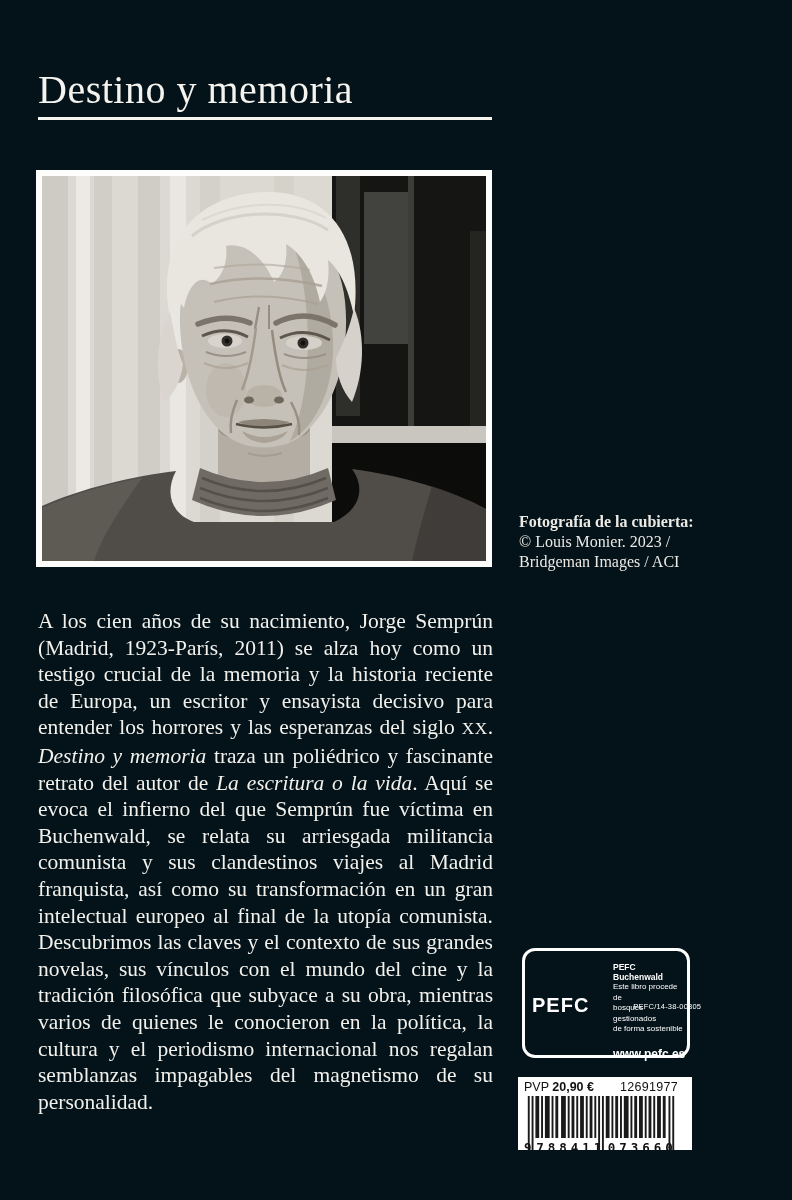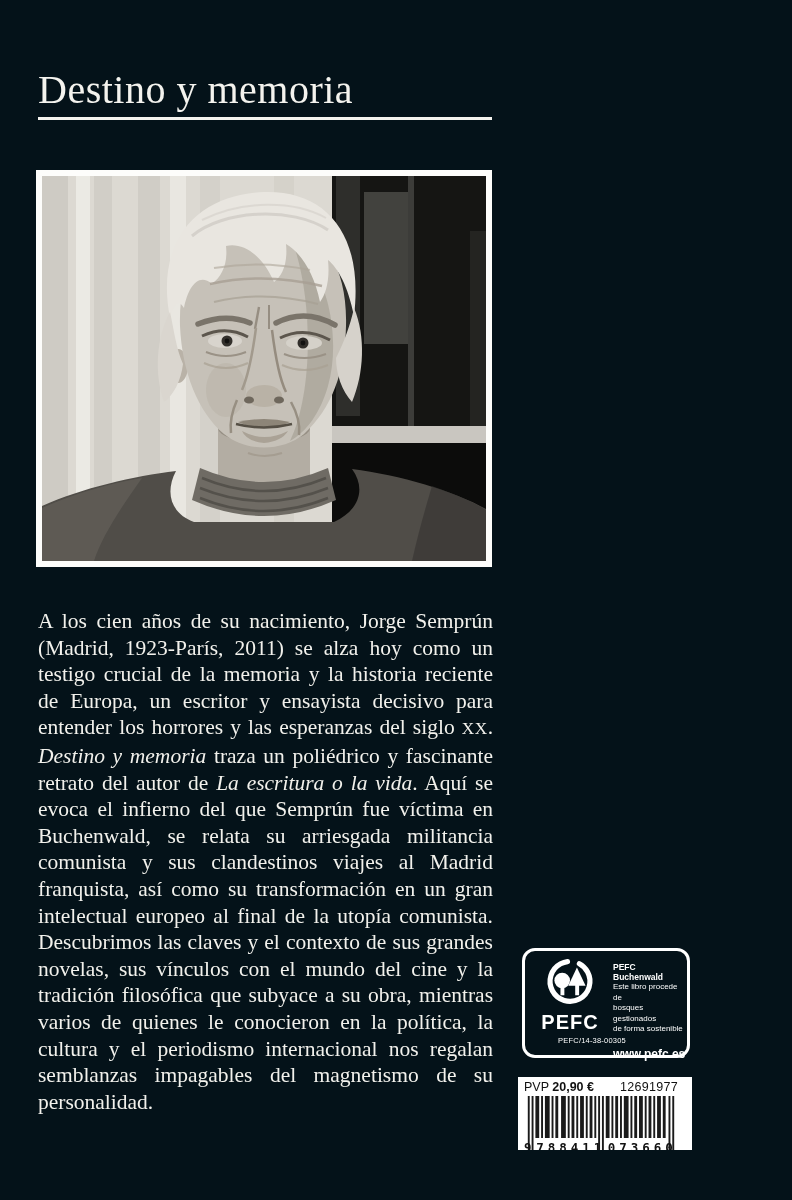--- a/index.html
+++ b/index.html
@@ -40,21 +40,21 @@
   .seg-i{font-style:italic;}
   .seg-sc{text-transform:uppercase;font-size:.8em;letter-spacing:.5px;}
   
   .pefc-box{
     position:absolute;left:522px;top:948px;width:168px;height:110px;
     border:3px solid #fff;border-radius:13px;box-sizing:border-box;
     display:flex;padding:7px 5px 5px 7px;gap:5px;
     font-family:"Liberation Sans","DejaVu Sans",sans-serif;color:#fff;
     background:transparent;
   }
-  .pefc-left{width:76px;display:flex;flex-direction:column;align-items:center;}
+  .pefc-left{width:76px;display:flex;flex-direction:row;align-items:center;}
   .pefc-left svg{width:52px;height:52px;}
   .pefc-word{font-size:20px;font-weight:700;letter-spacing:1px;line-height:1;margin-top:2px;}
   .pefc-license{font-size:7.5px;letter-spacing:.2px;margin-top:4px;white-space:nowrap;padding-left:44px;}
   .pefc-right{flex:1;display:flex;flex-direction:column;font-size:8px;}
   .pefc-heading{font-size:8.5px;font-weight:700;margin-top:4px;}
   .pefc-desc{line-height:10.5px;}
   .pefc-url{font-weight:700;font-size:12px;margin-top:12px;}
   
   .barcode-box{
     position:absolute;left:518px;top:1077px;width:174px;height:80px;
@@ -160,20 +160,25 @@
       <path d="M195,224 Q187,242 189,257" stroke="#978f82" stroke-width="2.5" fill="none"></path>
       <path d="M249,226 Q259,244 257,259" stroke="#978f82" stroke-width="2.5" fill="none"></path>
 
       <path d="M196,246 Q222,240 248,246 Q236,252 222,252 Q208,252 196,246 Z" fill="#8d8578"></path>
       <path d="M194,248 Q222,255 250,248" stroke="#554f45" stroke-width="2.5" fill="none"></path>
       <path d="M200,255 Q222,267 246,255 Q240,265 222,267 Q204,265 200,255 Z" fill="#aaa296"></path>
       <path d="M206,277 Q222,283 240,277" stroke="#9b9386" stroke-width="2" fill="none" opacity=".6"></path>
     </svg>
   </figure>
 
+  <div class="credit">
+    <div class="credit-bold">Fotografía de la cubierta:</div>
+    <div>© Louis Monier. 2023 /</div>
+    <div>Bridgeman Images / ACI</div>
+  </div>
 
   <p class="synopsis" lang="es"><span>A los cien años de su nacimiento, Jorge Semprún (Madrid, 1923-París, 2011) se alza hoy como un testigo crucial de la memoria y la historia reciente de Europa, un escritor y ensayista decisivo para entender los horrores y las esperanzas del siglo </span><span class="seg-sc">xx</span><span>. </span><span class="seg-i">Destino y memoria</span><span> traza un poliédrico y fascinante retrato del autor de </span><span class="seg-i">La escritura o la vida</span><span>. Aquí se evoca el infierno del que Semprún fue víctima en Buchenwald, se relata su arriesgada militancia comunista y sus clandestinos viajes al Madrid franquista, así como su transformación en un gran intelectual europeo al final de la utopía comunista. Descubrimos las claves y el contexto de sus grandes novelas, sus vínculos con el mundo del cine y la tradición filosófica que subyace a su obra, mientras varios de quienes le conocieron en la política, la cultura y el periodismo internacional nos regalan semblanzas impagables del magnetismo de su personalidad.</span></p>
 
   <div class="pefc-box">
     <div class="pefc-left">
       <svg viewBox="0 0 60 60">
         <g transform="rotate(-28 30 27)">
           <circle cx="30" cy="27" r="23" fill="none" stroke="#ffffff" stroke-width="6" stroke-dasharray="116 14" stroke-linecap="round"></circle>
         </g>
         <circle cx="21" cy="26" r="9" fill="#ffffff"></circle>

